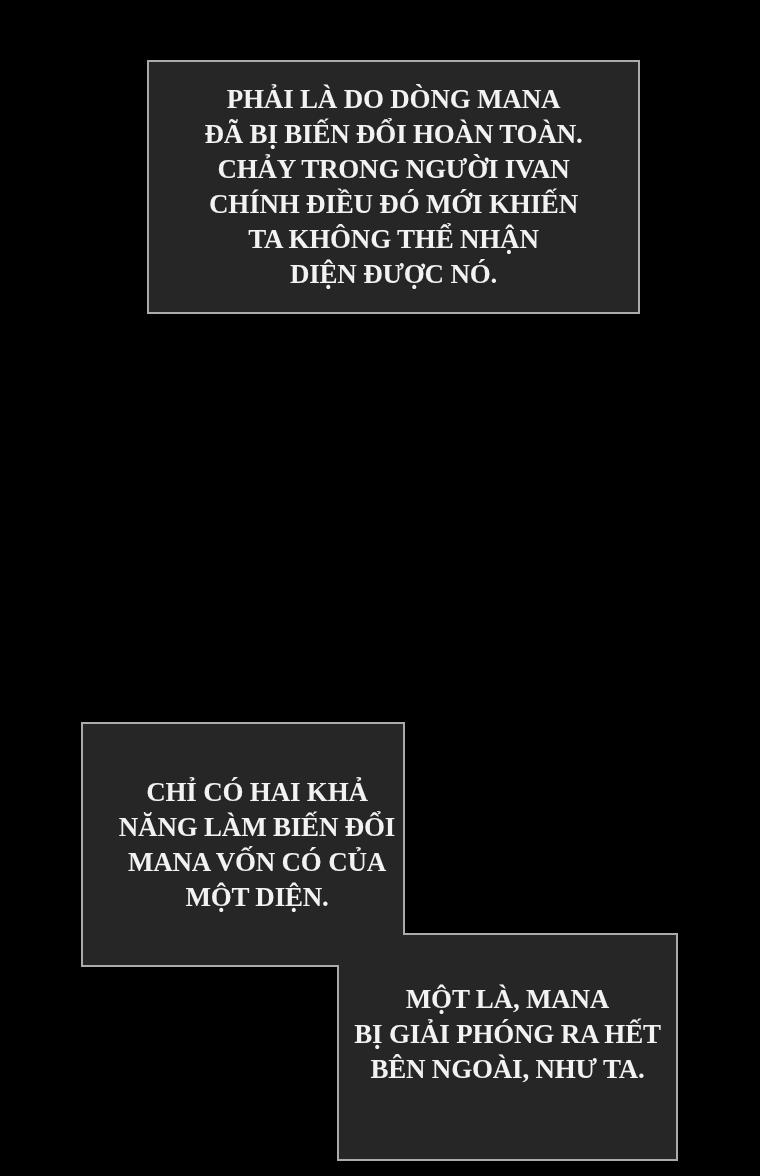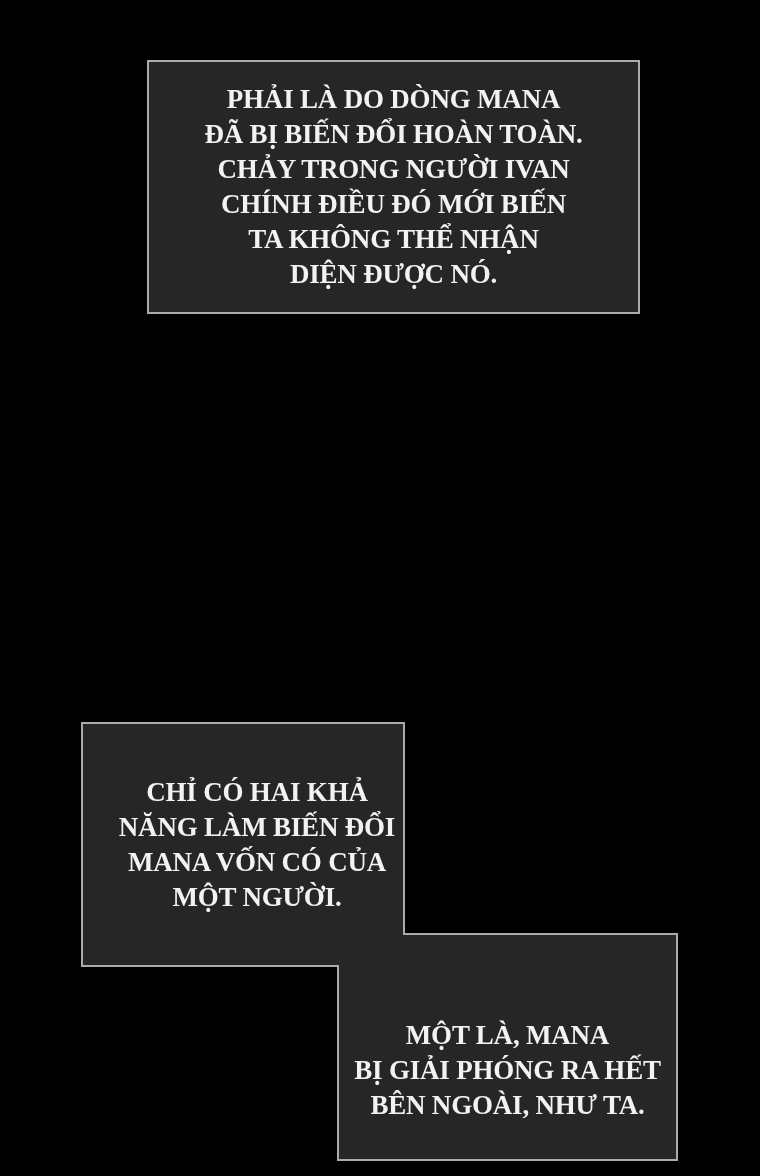--- a/index.html
+++ b/index.html
@@ -41,46 +41,46 @@
     font-size: 27px;
     line-height: 35px;
     letter-spacing: -0.2px;
     white-space: nowrap;
   }
   .bubble .line {
     display: block;
   }
   .b1 { left: 147px; top: 61px;  width: 493px; height: 252px; }
   .b2 { left: 81px;  top: 722px; width: 352px; height: 245px; }
-  .b3 { left: 337px; top: 933px; width: 341px; height: 202px; margin-top: 36px; }
+  .b3 { left: 337px; top: 933px; width: 341px; height: 202px; }
 </style>
 </head>
 <body>
 
 <div class="page">
 
   <svg class="shapes" viewBox="0 0 760 1176" xmlns="http://www.w3.org/2000/svg">
     <rect class="box-shape" x="148" y="61" width="491" height="252"></rect>
     <polygon class="box-shape" points="82,723 404,723 404,934 677,934 677,1160 338,1160 338,966 82,966"></polygon>
   </svg>
 
   <div class="bubble b1">
     <span class="line">PHẢI LÀ DO DÒNG MANA</span>
     <span class="line">ĐÃ BỊ BIẾN ĐỔI HOÀN TOÀN.</span>
     <span class="line">CHẢY TRONG NGƯỜI IVAN</span>
-    <span class="line">CHÍNH ĐIỀU ĐÓ MỚI BIẾN</span>
+    <span class="line">CHÍNH ĐIỀU ĐÓ MỚI KHIẾN</span>
     <span class="line">TA KHÔNG THỂ NHẬN</span>
     <span class="line">DIỆN ĐƯỢC NÓ.</span>
   </div>
 
   <div class="bubble b2">
     <span class="line">CHỈ CÓ HAI KHẢ</span>
     <span class="line">NĂNG LÀM BIẾN ĐỔI</span>
     <span class="line">MANA VỐN CÓ CỦA</span>
-    <span class="line">MỘT NGƯỜI.</span>
+    <span class="line">MỘT DIỆN.</span>
   </div>
 
   <div class="bubble b3">
     <span class="line">MỘT LÀ, MANA</span>
     <span class="line">BỊ GIẢI PHÓNG RA HẾT</span>
     <span class="line">BÊN NGOÀI, NHƯ TA.</span>
   </div>
 
 </div>
 

